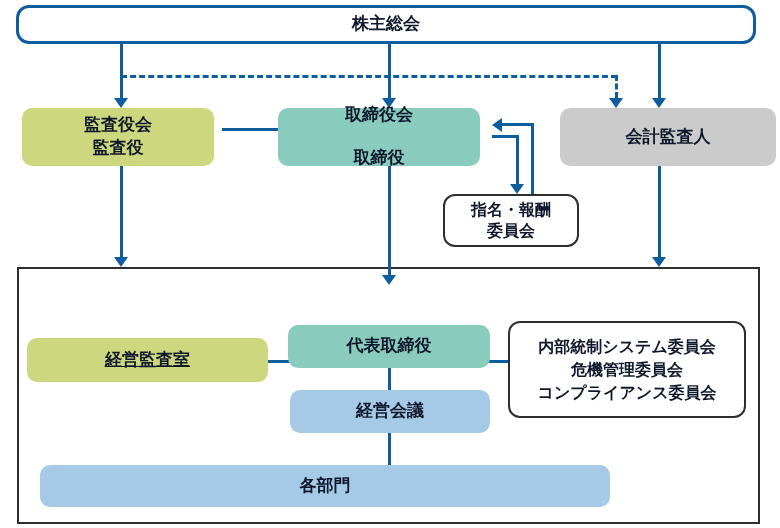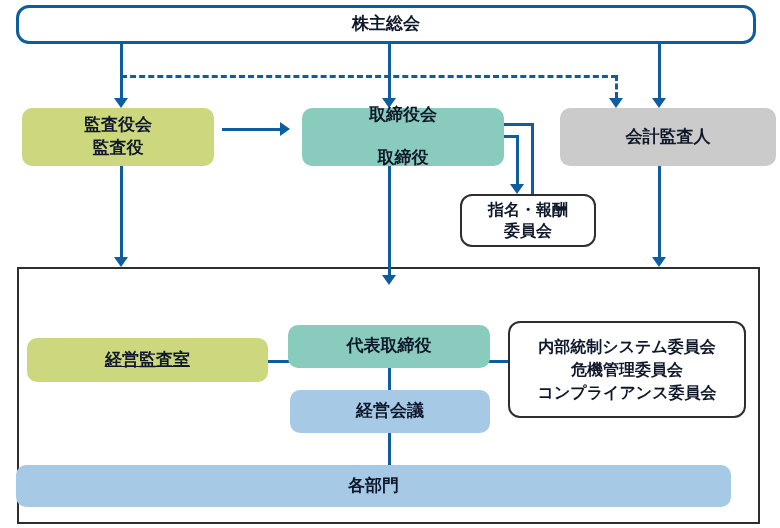--- a/index.html
+++ b/index.html
@@ -53,41 +53,41 @@
 
   <div class="dash-h" style="left:121px;top:75px;width:496px;"></div>
   <div class="dash-v" style="left:615px;top:75px;height:23px;"></div>
   <div class="arr down" style="left:609px;top:98px;"></div>
 
   <div class="node n-green" style="left:22px;top:108px;width:192px;height:58px;">
     <span>監査役会</span>
     <span>監査役</span>
   </div>
 
-  <div class="node n-teal" style="left:302px;top:108px;width:202px;height:58px;gap:20px;">
+  <div class="node n-teal" style="left:278px;top:108px;width:202px;height:58px;gap:20px;">
     <span>取締役会</span>
     <span>取締役</span>
   </div>
 
   <div class="node n-gray" style="left:560px;top:108px;width:216px;height:58px;">
     <span>会計監査人</span>
   </div>
 
   <div class="hline" style="left:222px;top:128px;width:58px;"></div>
   <div class="arr right" style="left:280px;top:122px;"></div>
 
   <div class="hline" style="left:492px;top:135px;width:27px;"></div>
   <div class="vline" style="left:516px;top:135px;height:50px;"></div>
   <div class="arr down" style="left:510px;top:184px;"></div>
 
   <div class="vline" style="left:531px;top:124px;height:71px;"></div>
   <div class="hline" style="left:502px;top:123px;width:32px;"></div>
   <div class="arr left" style="left:492px;top:118px;"></div>
 
-  <div class="node n-white-dark" style="left:460px;top:194px;width:136px;height:53px;font-size:16px;line-height:1.3;">
+  <div class="node n-white-dark" style="left:443px;top:194px;width:136px;height:53px;font-size:16px;line-height:1.3;">
     <span>指名・報酬</span>
     <span>委員会</span>
   </div>
 
   <div class="vline" style="left:120px;top:166px;height:92px;"></div>
   <div class="arr down" style="left:114px;top:257px;"></div>
 
   <div class="vline" style="left:658px;top:166px;height:92px;"></div>
   <div class="arr down" style="left:652px;top:257px;"></div>
 
@@ -113,17 +113,17 @@
     <span>危機管理委員会</span>
     <span>コンプライアンス委員会</span>
   </div>
 
   <div class="node n-blue" style="left:290px;top:390px;width:200px;height:43px;">
     <span>経営会議</span>
   </div>
 
   <div class="vline" style="left:388px;top:433px;height:32px;"></div>
 
-  <div class="node n-blue" style="left:16px;top:465px;width:715px;height:42px;">
+  <div class="node n-blue" style="left:40px;top:465px;width:570px;height:42px;">
     <span>各部門</span>
   </div>
 
 </div>
 
 </body></html>

